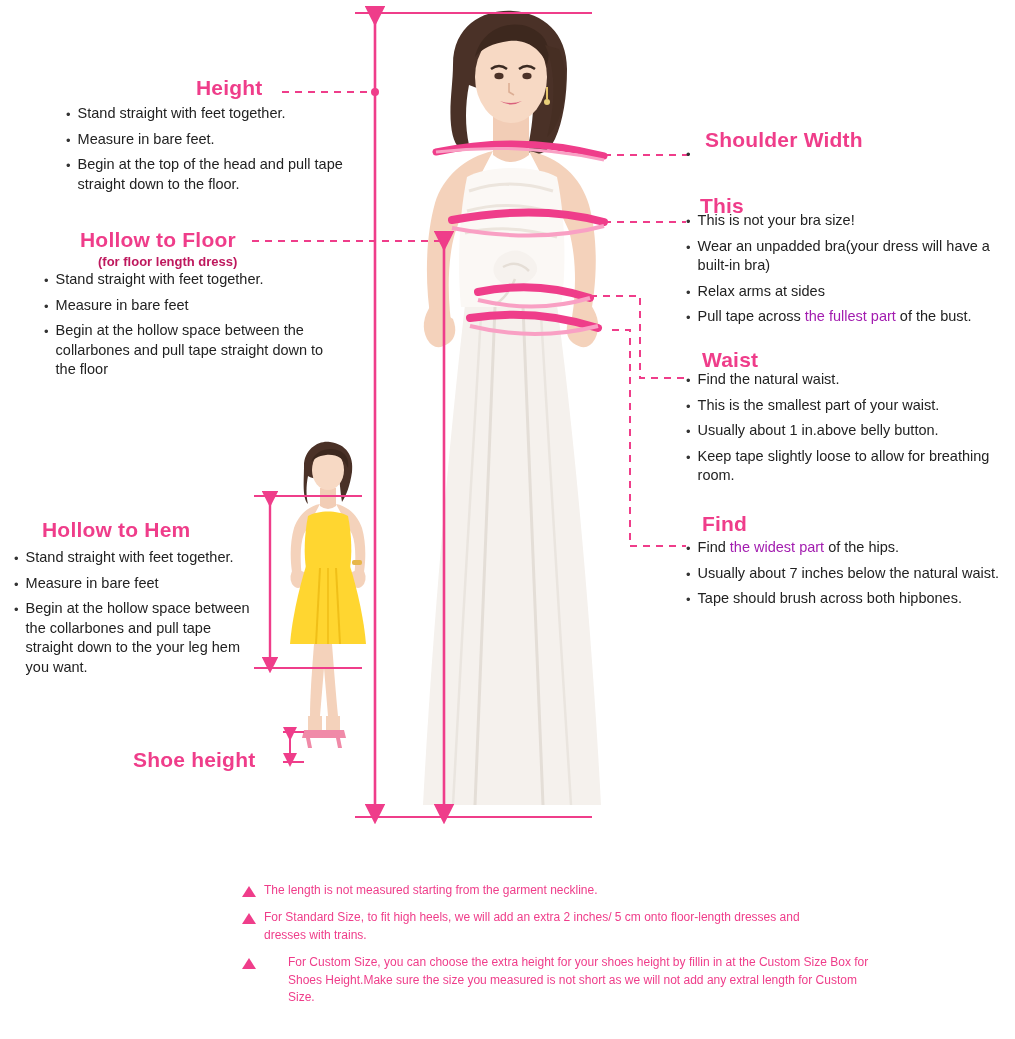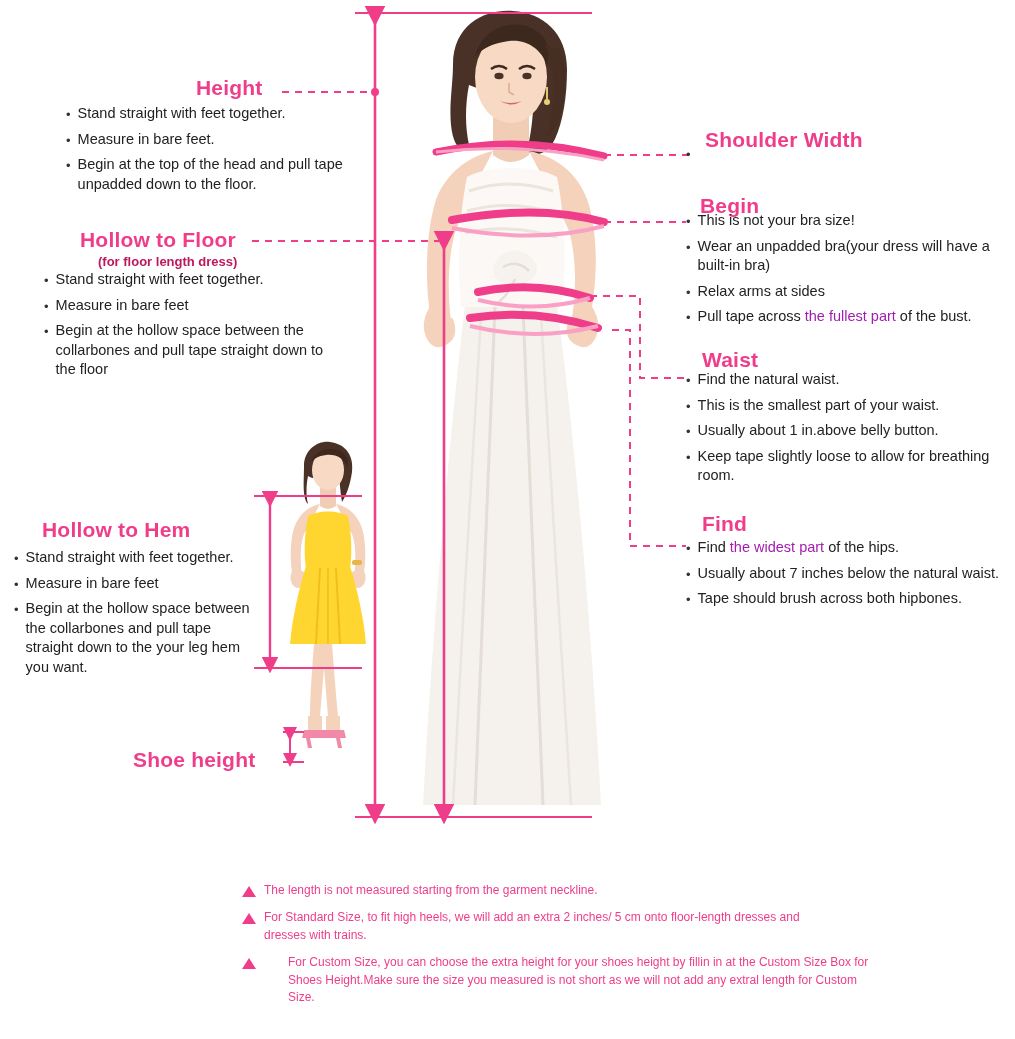--- a/index.html
+++ b/index.html
@@ -238,21 +238,21 @@
     <div class="row">
       <span class="dot">•</span>
       <span class="txt">Stand straight with feet together.</span>
     </div>
     <div class="row">
       <span class="dot">•</span>
       <span class="txt">Measure in bare feet.</span>
     </div>
     <div class="row">
       <span class="dot">•</span>
-      <span class="txt">Begin at the top of the head and pull tape unpadded down to the floor.</span>
+      <span class="txt">Begin at the top of the head and pull tape straight down to the floor.</span>
     </div>
   </div>
 
   <div class="abs" style="left:80px; top:228px;">
     <div class="heading">Hollow to Floor</div>
     <div class="subheading" style="margin-top:2px; margin-left:18px;">(for floor length dress)</div>
   </div>
   <div class="abs bullets" style="left:44px; top:270px; width:290px;">
     <div class="row">
       <span class="dot">•</span>
@@ -293,21 +293,21 @@
   <div class="abs" style="left:705px; top:128px;">
     <span class="heading">Shoulder Width</span>
   </div>
   <div class="abs bullets" style="left:686px; top:144px; width:320px;">
     <div class="row">
       <span class="dot">•</span>
     </div>
   </div>
 
   <div class="abs" style="left:700px; top:194px;">
-    <span class="heading">Begin</span>
+    <span class="heading">This</span>
   </div>
   <div class="abs bullets" style="left:686px; top:211px; width:322px;">
     <div class="row">
       <span class="dot">•</span>
       <span class="txt">This is not your bra size!</span>
     </div>
     <div class="row">
       <span class="dot">•</span>
       <span class="txt">Wear an unpadded bra(your dress will have a built-in bra)</span>
     </div>

